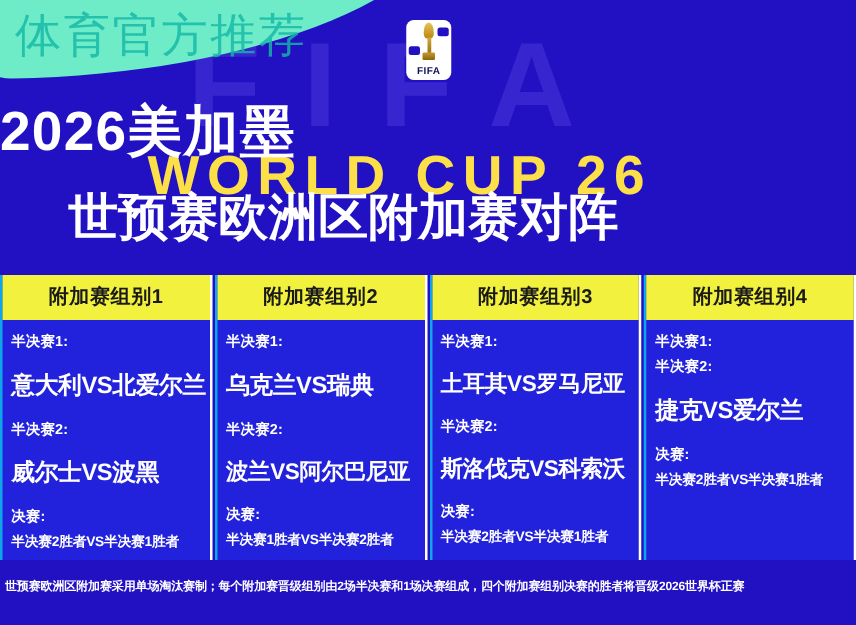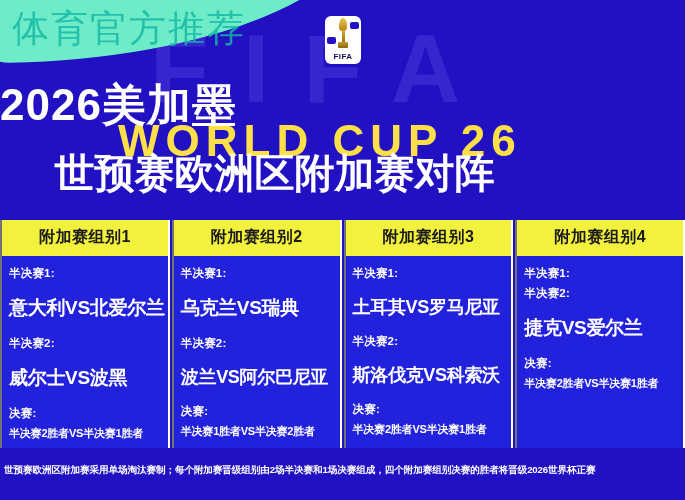--- a/index.html
+++ b/index.html
@@ -171,21 +171,21 @@
     width: 685px;
     height: 228px;
     display: flex;
     gap: 2px;
   }
   .card {
     flex: 1 1 0;
     display: flex;
     flex-direction: column;
     background: #2222dd;
-    border-left: 2px solid #737373;
+    border-left: 2px solid #0ea5e9;
     border-right: 2px solid #ffffff;
     min-width: 0;
   }
   .card-header {
     background: #f2f13d;
     color: #1a1a1a;
     font-size: 16px;
     font-weight: bold;
     text-align: center;
     padding: 7px 0 8px 0;

